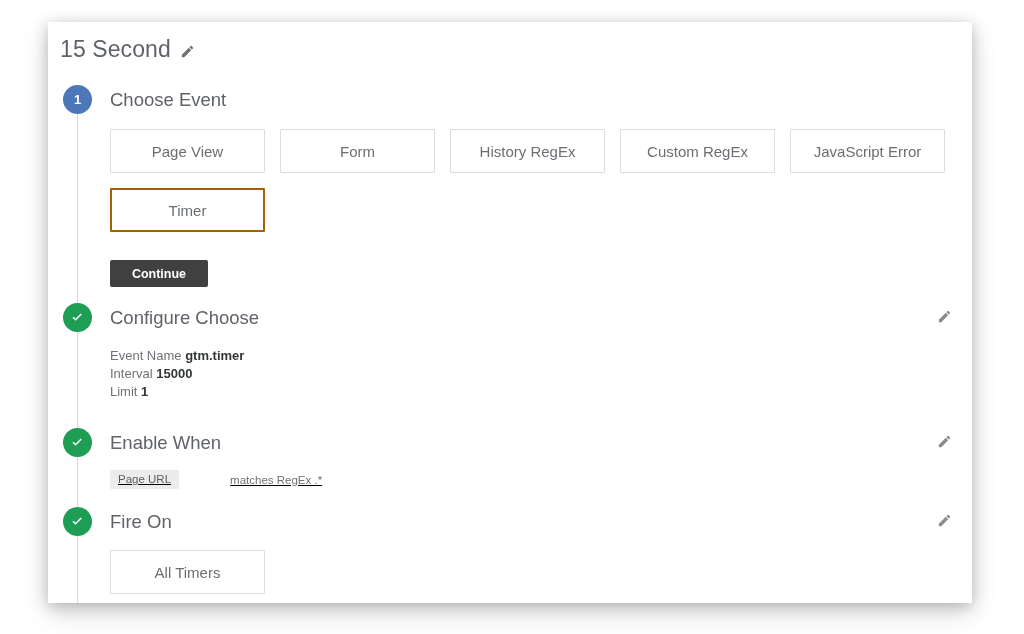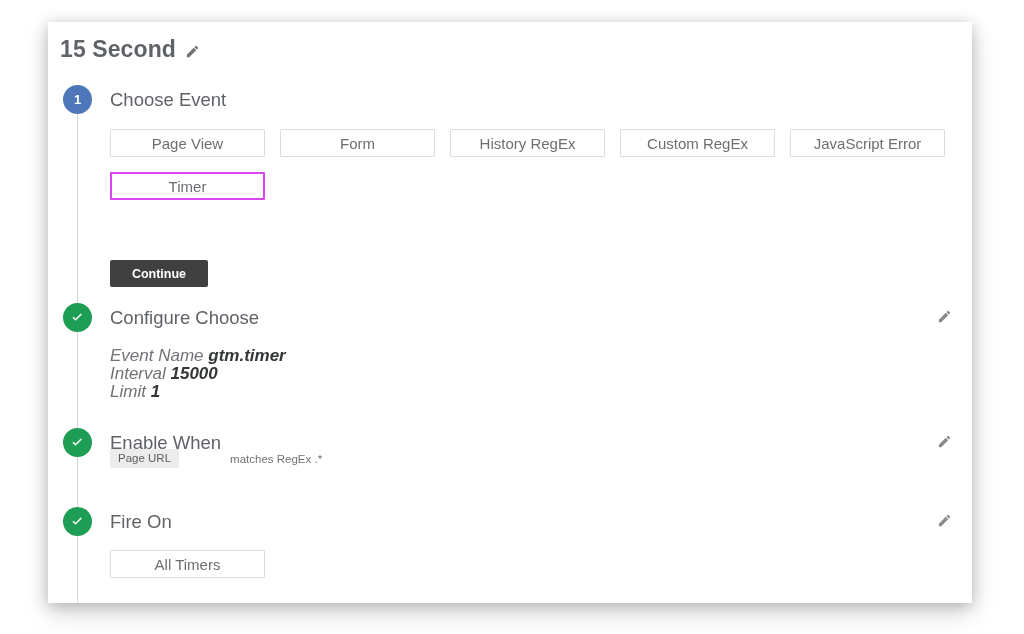--- a/index.html
+++ b/index.html
@@ -39,21 +39,21 @@
     position: absolute;
     left: 12px;
     top: 14px;
     display: flex;
     align-items: center;
     gap: 9px;
   }
   .trigger-title {
     font-size: 23px;
     color: #5f6368;
-    font-weight: 700;
+    font-weight: 400;
     letter-spacing: 0.1px;
     white-space: nowrap;
   }
 
   .pencil-svg { display: block; }
 
   .title-pencil {
     cursor: pointer;
     line-height: 0;
     margin-top: 4px;
@@ -118,36 +118,36 @@
   .choice-grid {
     position: absolute;
     left: 62px;
     display: flex;
     flex-wrap: wrap;
     gap: 15px 15px;
     width: 850px;
   }
   .choice-btn {
     width: 155px;
-    height: 28px;
+    height: 44px;
     border: 1px solid #dddddd;
     background: #ffffff;
     color: #6b6f73;
     font-size: 15px;
     font-family: "Liberation Sans", sans-serif;
     display: flex;
     align-items: center;
     justify-content: center;
     cursor: pointer;
     box-sizing: border-box;
     border-radius: 1px;
     padding: 0;
   }
   .choice-btn.selected {
-    border: 2px solid #d946ef;
+    border: 2px solid #a16207;
     color: #6b6f73;
   }
 
   
   .continue-btn {
     position: absolute;
     left: 62px;
     width: 98px;
     height: 27px;
     background: #404040;
@@ -163,25 +163,24 @@
     justify-content: center;
     padding: 0;
   }
 
   
   .detail-list {
     position: absolute;
     left: 62px;
   }
   .detail-line {
-    font-size: 17px;
+    font-size: 13px;
     color: #6f7276;
     line-height: 18px;
     white-space: nowrap;
-    font-style: italic;
   }
   .detail-line .detail-value {
     color: #333638;
     font-weight: 700;
   }
 
   
   .condition-row {
     position: absolute;
     left: 62px;
@@ -290,21 +289,21 @@
         </svg>
       </div>
       <div class="step-title">Enable When</div>
       <span class="step-pencil">
         <svg class="pencil-svg" width="15" height="15" viewBox="0 0 24 24" aria-hidden="true">
           <path d="M3 17.25V21h3.75L17.81 9.94l-3.75-3.75L3 17.25zM20.71 7.04a1 1 0 0 0 0-1.41l-2.34-2.34a1 1 0 0 0-1.41 0l-1.83 1.83 3.75 3.75 1.83-1.83z" fill="#8a8a8a"></path>
         </svg>
       </span>
     </div>
 
-    <div class="condition-row" style="top:427px;">
+    <div class="condition-row" style="top:448px;text-decoration:underline;">
       <span class="chip">Page URL</span>
       <span class="condition-text">matches RegEx .*</span>
     </div>
 
     <div class="step" style="top:485px;">
       <div class="step-badge done">
         <svg width="17" height="17" viewBox="0 0 24 24" aria-hidden="true">
           <path d="M9.2 16.6 4.9 12.3l1.5-1.5 2.8 2.8 7.4-7.4 1.5 1.5z" fill="#ffffff"></path>
         </svg>
       </div>

